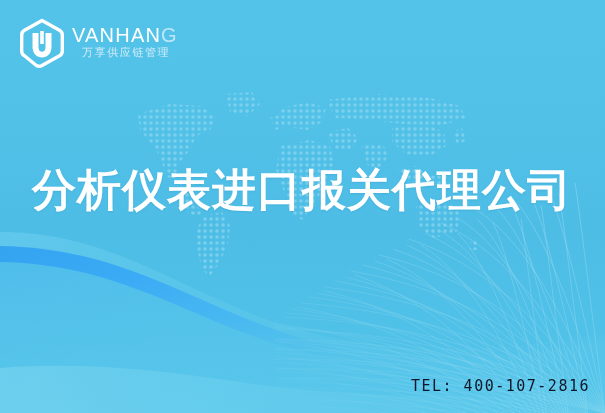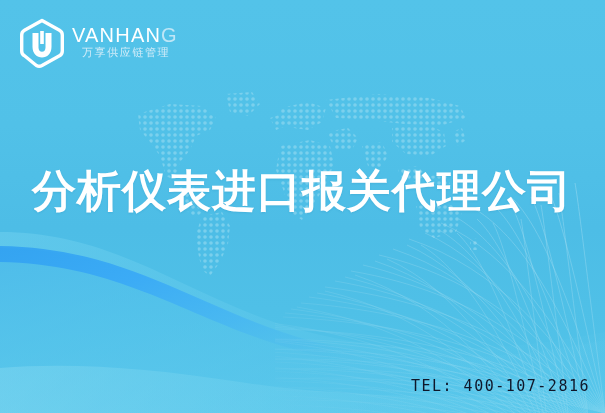--- a/index.html
+++ b/index.html
@@ -107,21 +107,21 @@
     margin-top: 2px;
     margin-left: 10px;
     opacity: 0.92;
   }
 
   
   .headline {
     position: absolute;
     left: 32px;
     top: 167px;
-    font-family: Liberation Sans, sans-serif;
+    font-family: Liberation Serif, serif;
     font-size: 44px;
     font-weight: 700;
     color: #ffffff;
     letter-spacing: 1px;
     line-height: 1.1;
     white-space: nowrap;
     text-shadow: 0 1px 2px rgba(30,120,170,0.18);
   }
 
   

